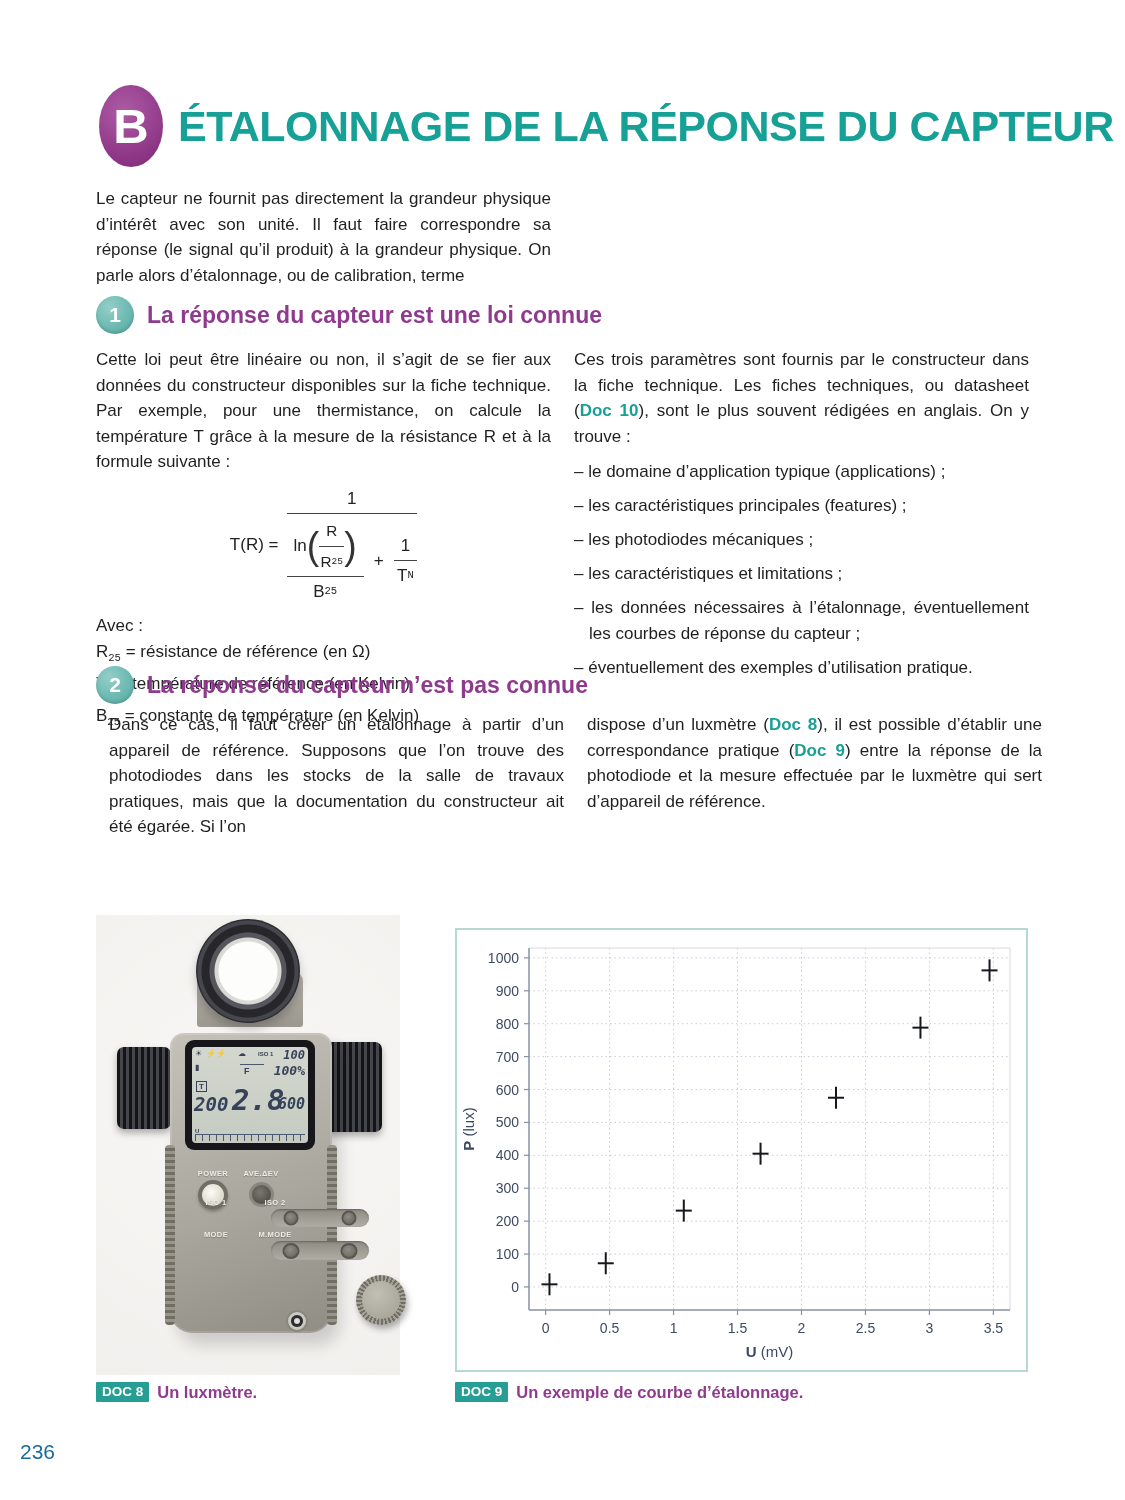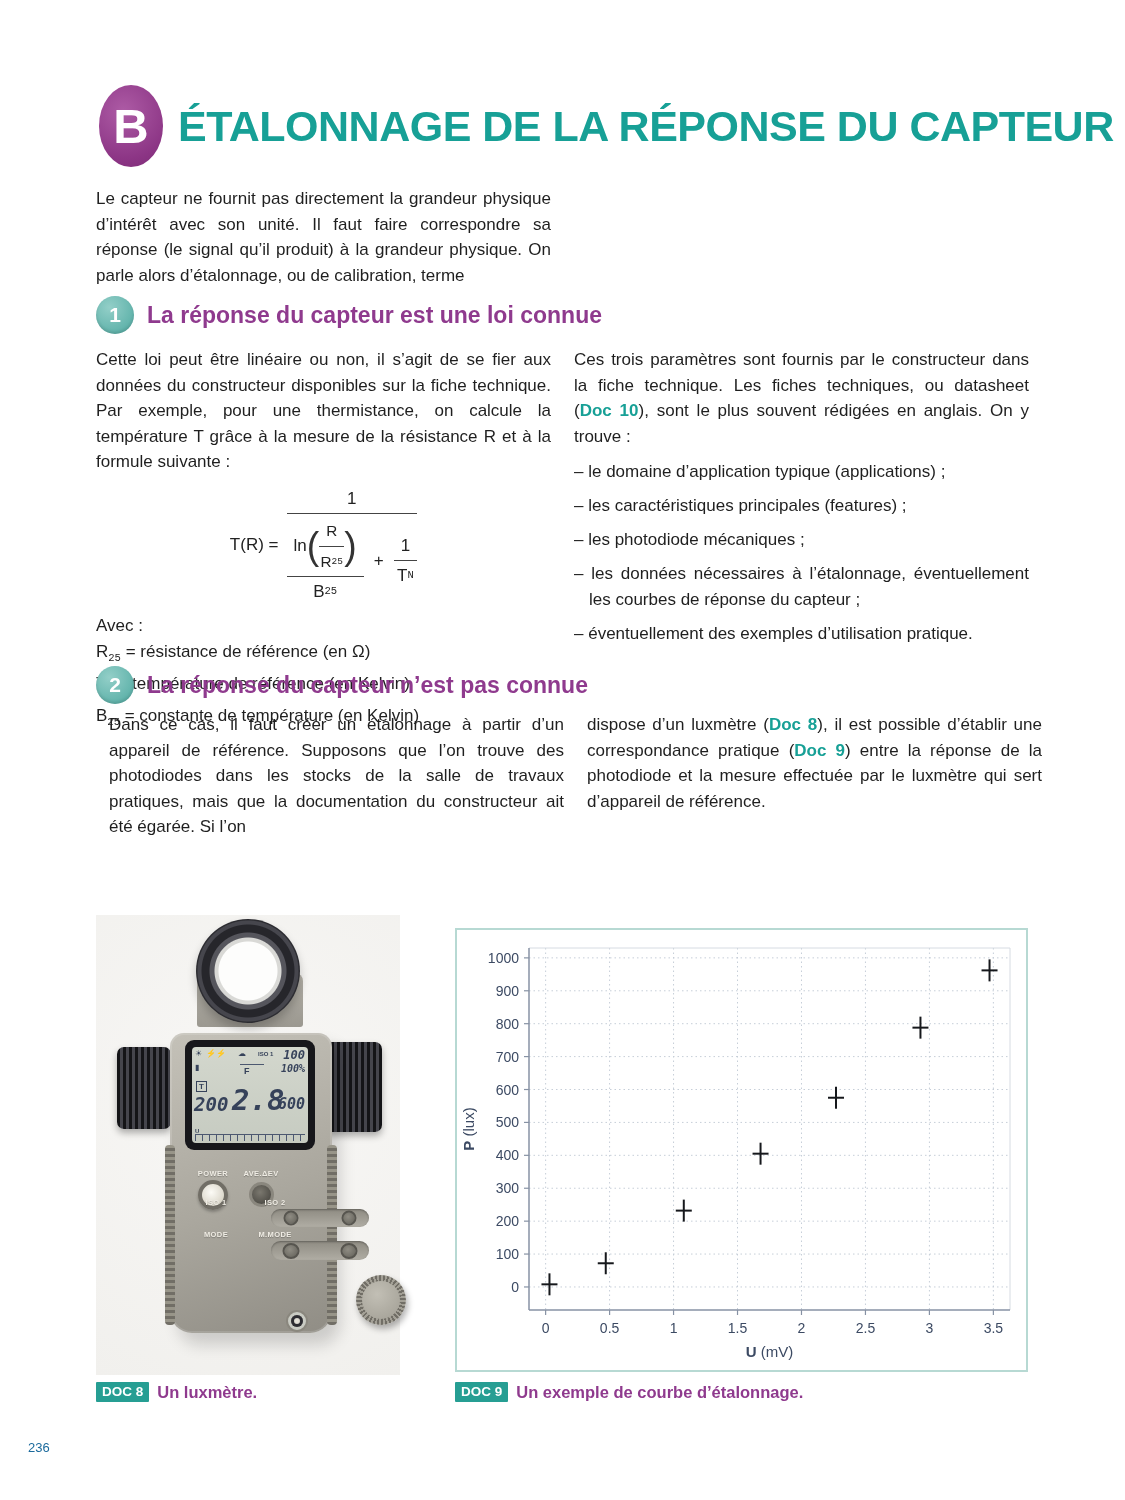--- a/index.html
+++ b/index.html
@@ -111,21 +111,21 @@
 
   
   #chart{left:455px;top:928px;width:573px;height:444px;background:#fff;border:2px solid var(--chart-border);}
   #chart svg{display:block;width:100%;height:100%;}
 
   
   .caption{top:1381px;display:flex;align-items:flex-start;gap:8px;}
   .doc-badge{background:var(--teal-badge);color:#fff;font-size:13.5px;font-weight:bold;padding:2px 6px 3px;border-radius:1px;white-space:nowrap;margin-top:1px;}
   .caption-text{color:var(--purple);font-weight:bold;font-size:16.5px;line-height:22px;}
 
-  #page-num{left:28px;top:1440px;font-size:13px;color:var(--blue);}
+  #page-num{left:20px;top:1440px;font-size:21px;color:var(--blue);}
 </style>
 </head>
 <body>
 
 <div id="header" class="abs">
   <div class="b-badge">B</div>
   <div class="page-title">ÉTALONNAGE DE LA RÉPONSE DU CAPTEUR</div>
 </div>
 
 <div class="cols abs" style="top:186px;">
@@ -182,21 +182,22 @@
     <div class="def-line"><span>R</span><sub>25</sub><span> = résistance de référence (en Ω)</span></div>
     <div class="def-line"><span>T</span><sub>N</sub><span> = température de référence (en Kelvin)</span></div>
     <div class="def-line"><span>B</span><sub>25</sub><span> = constante de température (en Kelvin)</span></div>
   </div>
 
   <div class="col">
     <div><span>Ces trois paramètres sont fournis par le constructeur dans la fiche technique. Les fiches techniques, ou datasheet (</span><span class="doc-ref">Doc 10</span><span>), sont le plus souvent rédigées en anglais. On y trouve :</span></div>
     <div class="bullets">
       <div class="bullet">– le domaine d’application typique (applications) ;</div>
       <div class="bullet">– les caractéristiques principales (features) ;</div>
-      <div class="bullet">– les photodiode mécaniques ;</div>
+      <div class="bullet">– les photodiodes mécaniques ;</div>
+      <div class="bullet">– les caractéristiques et limitations ;</div>
       <div class="bullet">– les données nécessaires à l’étalonnage, éventuellement les courbes de réponse du capteur ;</div>
       <div class="bullet">– éventuellement des exemples d’utilisation pratique.</div>
     </div>
   </div>
 </div>
 
 <div class="sec-head abs" style="top:666px;">
   <div class="sec-circle">2</div>
   <div class="sec-title">La réponse du capteur n’est pas connue</div>
 </div>
@@ -219,21 +220,21 @@
     <div class="lcd-frame abs">
       <div class="lcd-screen abs">
         <span class="abs lcd-ico" style="left:3px;top:2px;">☀</span>
         <span class="abs lcd-ico" style="left:14px;top:2px;">⚡</span>
         <span class="abs lcd-ico" style="left:24px;top:2px;">⚡</span>
         <span class="abs lcd-ico" style="left:46px;top:2px;">☁</span>
         <span class="abs" style="left:66px;top:4px;font-size:6px;font-weight:bold;">ISO 1</span>
         <span class="abs lcd-7seg" style="right:3px;top:1px;font-size:12px;">100</span>
         <span class="abs lcd-ico" style="left:3px;top:16px;">▮</span>
         <span class="abs" style="left:48px;top:17px;font-size:9px;font-weight:bold;border-top:1px solid #4c5870;padding:1px 14px 0 4px;">F</span>
-        <span class="abs lcd-7seg" style="right:3px;top:16px;font-size:10px;">100%</span>
+        <span class="abs lcd-7seg" style="right:3px;top:16px;font-size:13px;">100%</span>
         <span class="abs t-box" style="left:4px;top:34px;">T</span>
         <span class="abs lcd-7seg" style="left:2px;top:46px;font-size:19px;">200</span>
         <span class="abs lcd-7seg" style="left:40px;top:36px;font-size:29px;">2.8</span>
         <span class="abs lcd-7seg" style="left:86px;top:48px;font-size:15px;">600</span>
         <span class="abs" style="left:3px;bottom:9px;font-size:6px;font-weight:bold;">U</span>
         <div class="lcd-ruler abs"></div>
       </div>
     </div>
 
     <span class="dev-label abs" style="left:43px;top:136px;">POWER</span>

